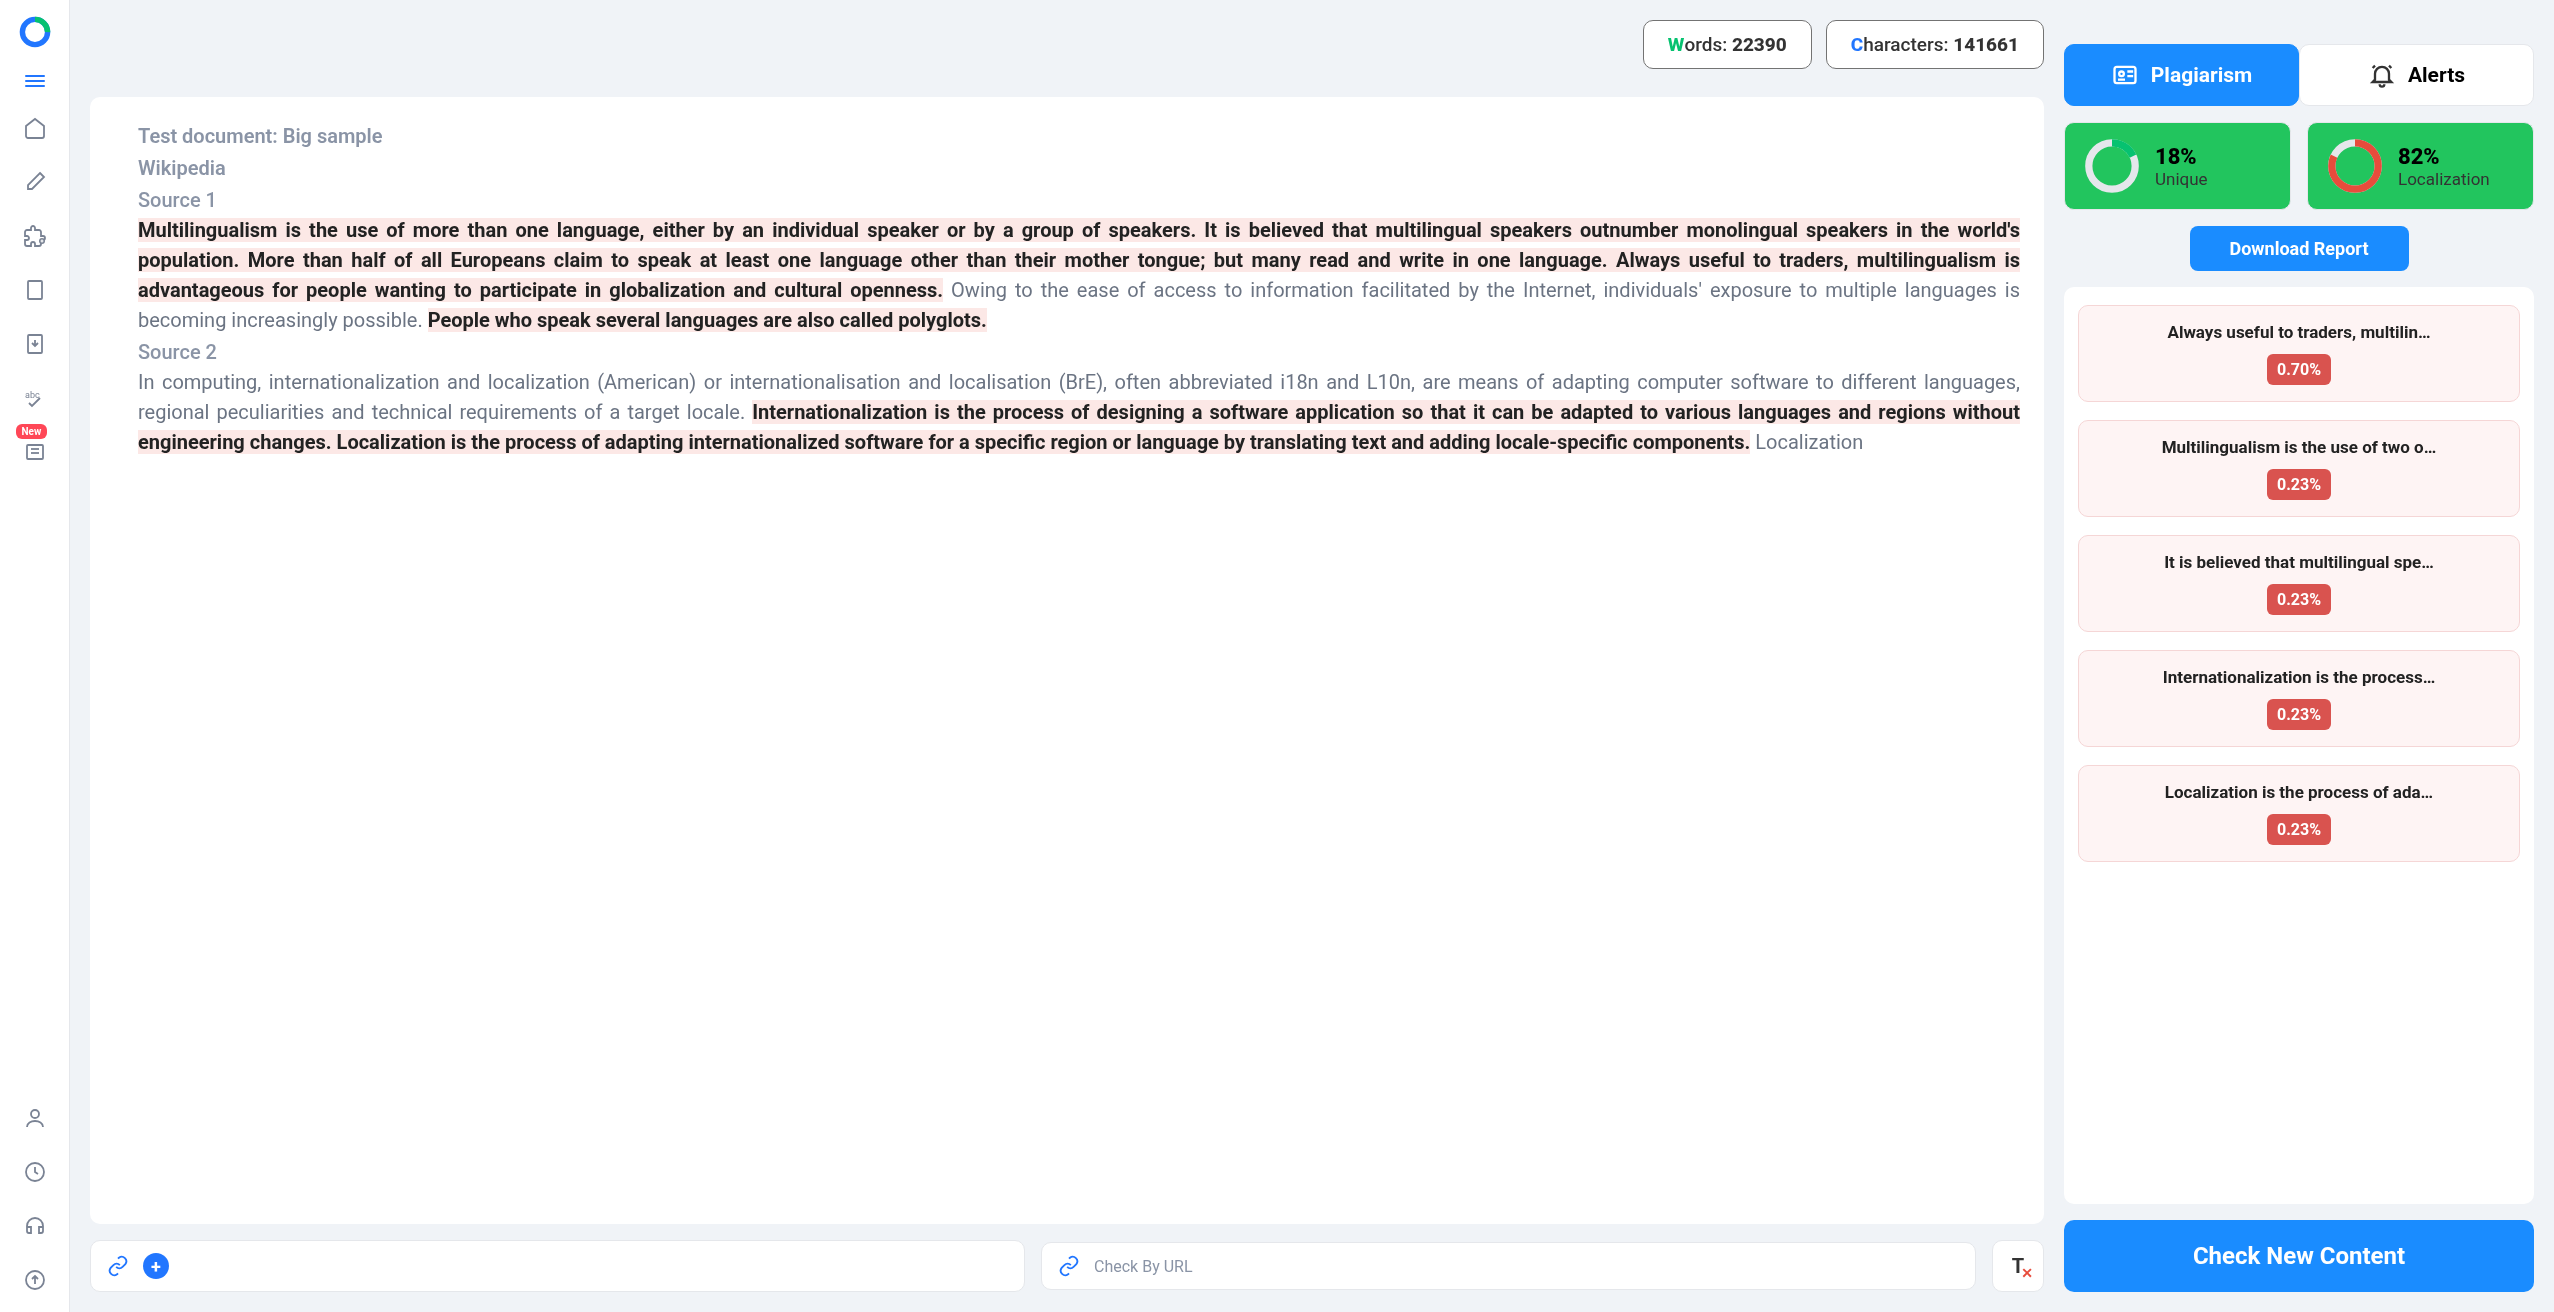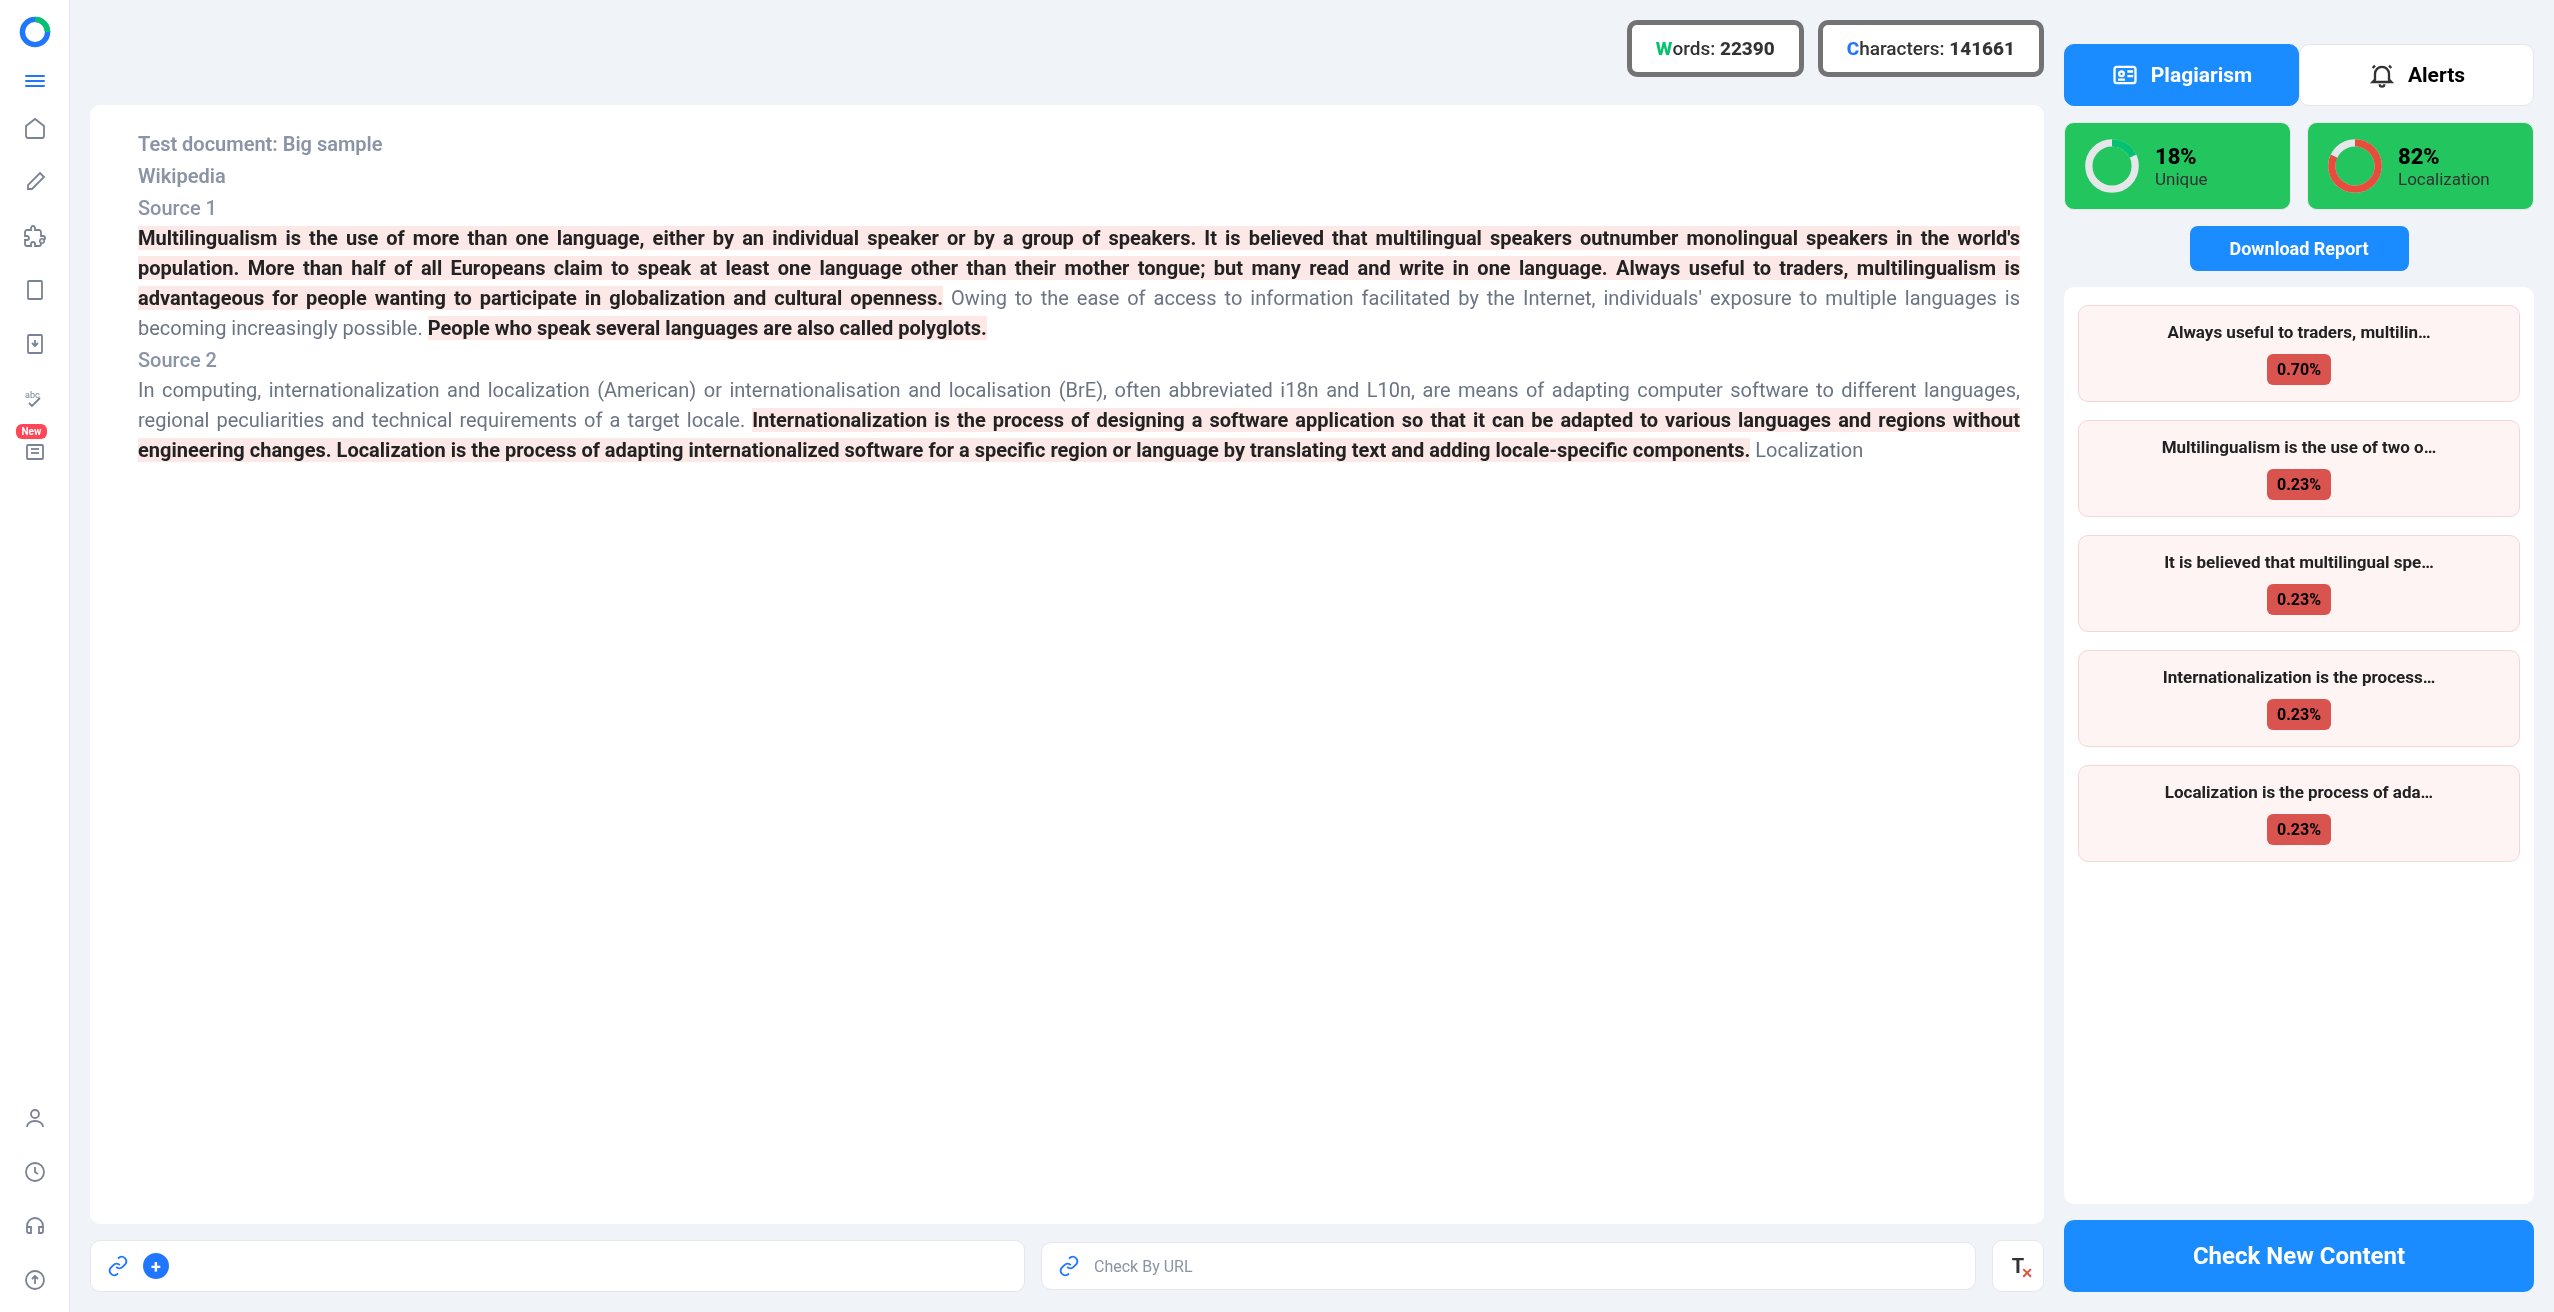--- a/index.html
+++ b/index.html
@@ -12,21 +12,21 @@
 .hamburger div { height: 2px; background: #2176ff; margin: 3px 0; border-radius: 1px; }
 .nav-icons { display: flex; flex-direction: column; gap: 28px; align-items: center; flex: 1; }
 .nav-icon { width: 26px; height: 26px; display: flex; align-items: flex-end; justify-content: center; color: #7a8394; cursor: pointer; position: relative; }
 .nav-icon svg { width: 24px; height: 24px; stroke: currentColor; fill: none; stroke-width: 1.8; }
 .new-badge { position: absolute; top: -14px; left: -6px; background: #ff4757; color: #fff; font-size: 10px; font-weight: 700; padding: 2px 6px; border-radius: 6px; }
 .bottom-icons { display: flex; flex-direction: column; gap: 28px; align-items: center; padding-bottom: 20px; }
 
 .main { flex: 1; display: flex; padding: 20px; gap: 20px; overflow: hidden; }
 .left-panel { flex: 1; display: flex; flex-direction: column; gap: 16px; overflow: hidden; }
 .top-stats { display: flex; justify-content: flex-end; gap: 14px; }
-.stat-box { background: #fff; border: 5px solid #737373; border-radius: 10px; padding: 12px 24px; font-size: 19px; font-weight: 500; color: #333; }
+.stat-box { background: #fff; border: 1px solid #737373; border-radius: 10px; padding: 12px 24px; font-size: 19px; font-weight: 500; color: #333; }
 .stat-box .first-letter { font-weight: 800; }
 .words .first-letter { color: #06c270; }
 .chars .first-letter { color: #2176ff; }
 .stat-box .value { font-weight: 800; }
 
 .editor { flex: 1; background: #fff; border-radius: 10px; padding: 24px 24px 16px 48px; overflow-y: auto; position: relative; margin-top: 12px; }
 .editor::-webkit-scrollbar { width: 6px; }
 .editor::-webkit-scrollbar-thumb { background: #2176ff; border-radius: 3px; }
 .editor-content { font-size: 20px; line-height: 1.5; color: #222; text-align: justify; }
 .doc-title { color: #8a94a6; font-weight: 600; margin-bottom: 2px; font-size: 20px; }
@@ -57,21 +57,21 @@
 .score-text .pct { font-size: 22px; font-weight: 800; }
 .score-text .label { font-size: 17px; color: #333; }
 
 .download-btn { align-self: center; background: #1a8cff; color: #fff; border: none; border-radius: 8px; padding: 12px 40px; font-size: 18px; font-weight: 700; cursor: pointer; }
 
 .results { flex: 1; background: #fff; border-radius: 10px; padding: 18px 14px; overflow-y: auto; display: flex; flex-direction: column; gap: 18px; }
 .results::-webkit-scrollbar { width: 6px; }
 .results::-webkit-scrollbar-thumb { background: #2176ff; border-radius: 3px; }
 .result-item { background: #fef4f4; border: 1px solid #f5d6d6; border-radius: 10px; padding: 16px 18px; display: flex; align-items: center; justify-content: space-between; gap: 12px; cursor: pointer; flex-direction: column; }
 .result-text { font-size: 17px; font-weight: 700; color: #222; white-space: nowrap; overflow: hidden; text-overflow: ellipsis; flex: 1; }
-.result-pct { background: #d9534f; color: #000000; font-weight: 700; font-size: 16px; padding: 6px 10px; border-radius: 6px; flex-shrink: 0; }
+.result-pct { background: #d9534f; color: #ffffff; font-weight: 700; font-size: 16px; padding: 6px 10px; border-radius: 6px; flex-shrink: 0; }
 
 .check-btn { background: #1a8cff; color: #fff; border: none; border-radius: 10px; padding: 22px; font-size: 24px; font-weight: 700; cursor: pointer; }
 </style>
 </head>
 <body>
 
 <div class="sidebar">
   <div class="logo">
     <svg viewBox="0 0 40 40">
         <circle cx="20" cy="20" r="14" fill="none" stroke="#2176ff" stroke-width="6"></circle>

